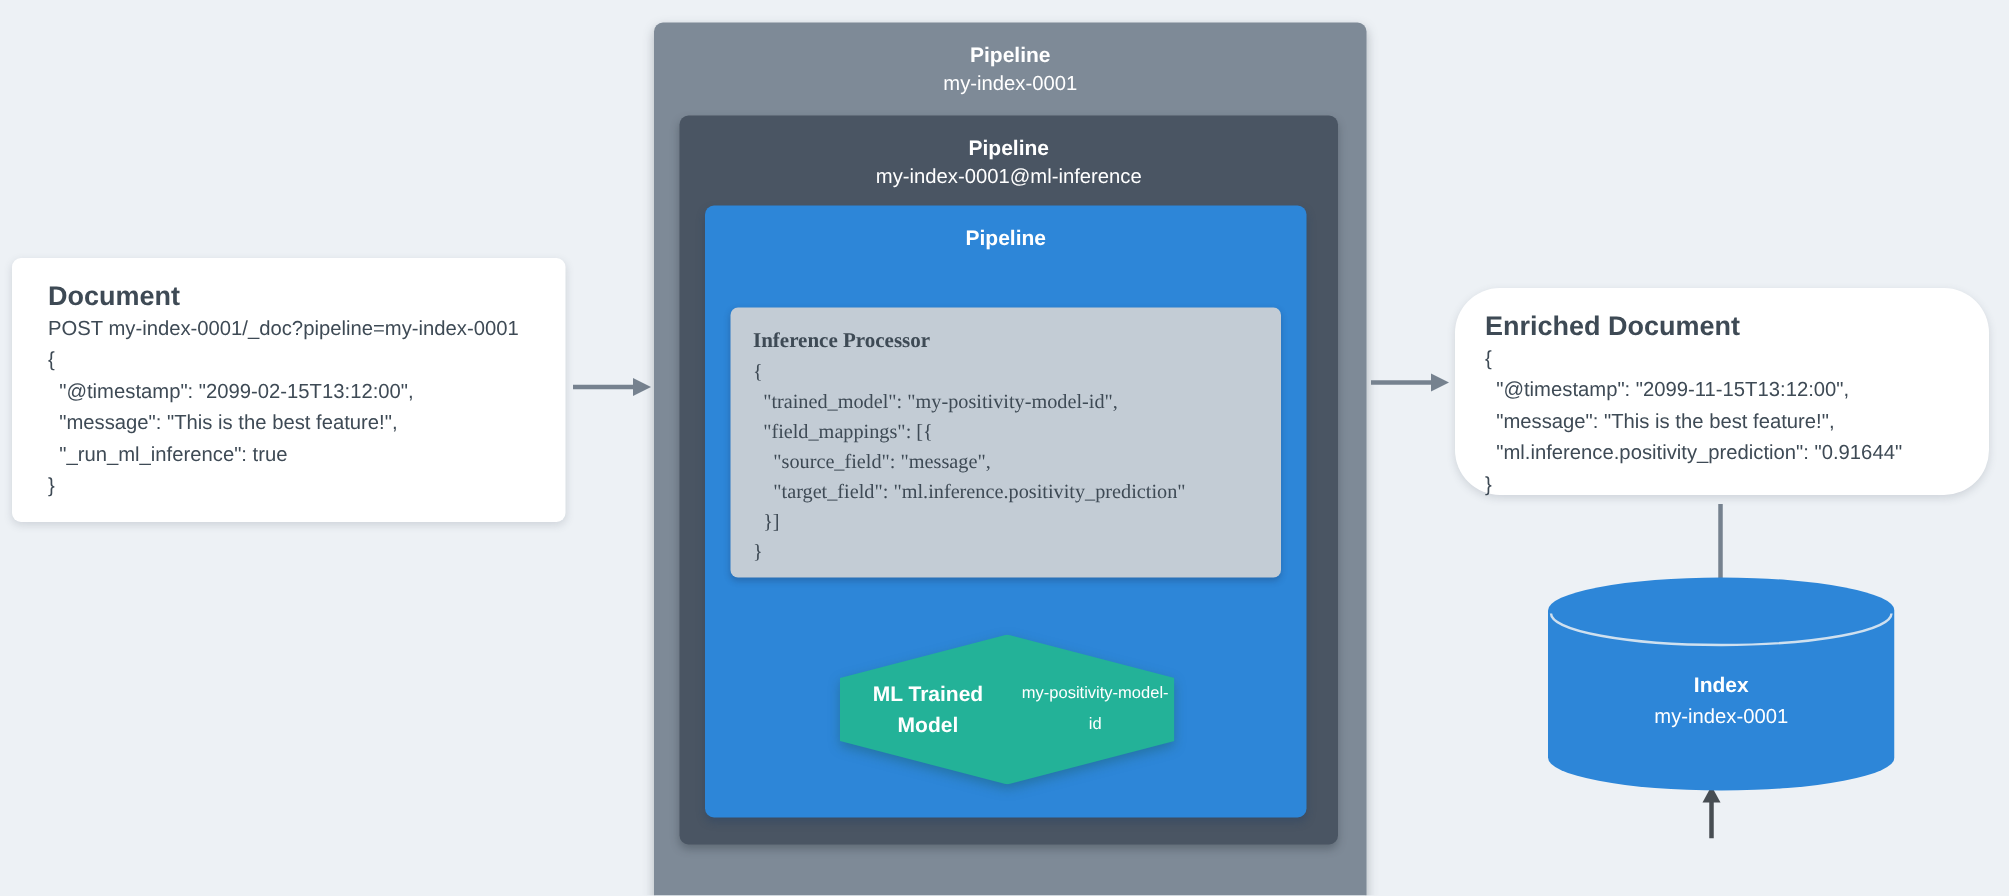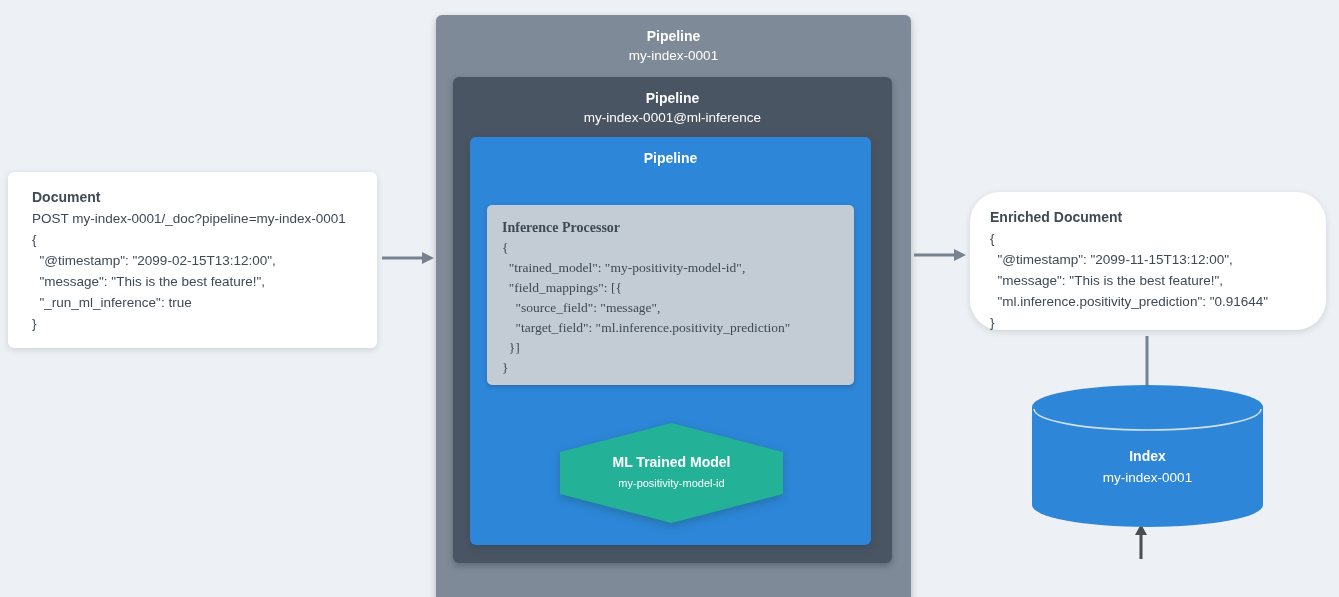--- a/index.html
+++ b/index.html
@@ -15,21 +15,21 @@
   }
 
   
   .card {
     position: absolute;
     background: #ffffff;
     border-radius: 6px;
     box-shadow: 0 2px 6px rgba(69, 80, 94, 0.18);
     padding: 14px 10px 12px 24px;
   }
-  .card-title { font-weight: bold; font-size: 14px; line-height: 22px; }
+  .card-title { font-weight: bold; font-size: 18px; line-height: 22px; }
   .card-body  { font-size: 13.5px; line-height: 21px; white-space: pre; }
 
   #document-card { left: 8px;   top: 172px; width: 369px; height: 176px; }
   #enriched-card { left: 970px; top: 192px; width: 356px; height: 138px; padding-left: 20px; border-radius: 30px; }
 
   
   .pipe-box { position: absolute; border-radius: 6px; }
   #pipeline-outer {
     left: 436px; top: 15px; width: 475px; height: 592px;
     background: #7e8a97;
@@ -66,21 +66,21 @@
   
   .hex-wrap {
     position: absolute;
     left: 90px; top: 286px; width: 223px; height: 100px;
     filter: drop-shadow(0 3px 4px rgba(20, 80, 70, 0.35));
   }
   .hexagon {
     width: 100%; height: 100%;
     background: #23b298;
     clip-path: polygon(50% 0%, 100% 29%, 100% 71%, 50% 100%, 0% 71%, 0% 29%);
-    display: flex; flex-direction: column; justify-content: center; align-items: center;
+    display: flex; justify-content: center; align-items: center;
     color: #ffffff; text-align: center;
   }
   .hexagon .t1 { font-weight: bold; font-size: 14px; line-height: 21px; }
   .hexagon .t2 { font-size: 11px; line-height: 21px; }
 
   
   #index-cylinder { position: absolute; left: 1032px; top: 384px; width: 231px; height: 144px; }
   #index-cylinder svg { position: absolute; left: 0; top: 0; }
   .cyl-label {
     position: absolute; left: 0; top: 22px; right: 0; bottom: 0;

